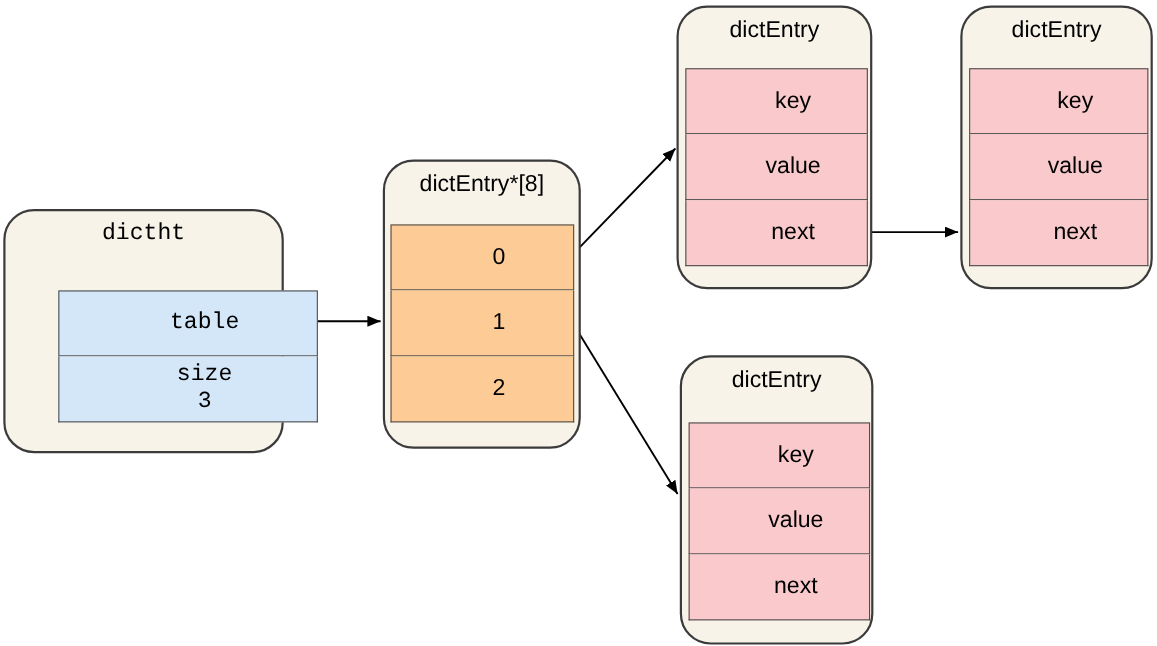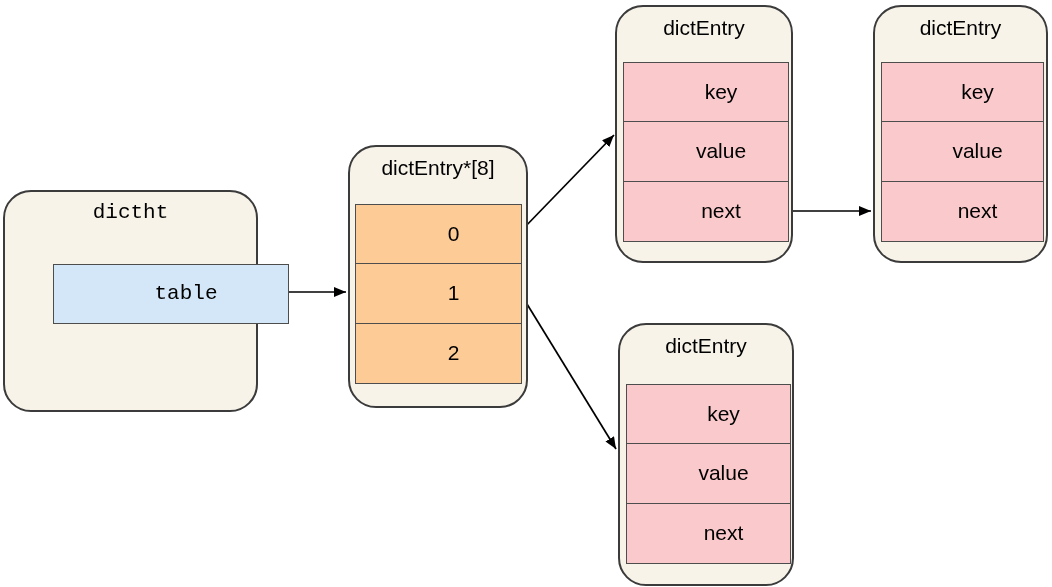--- a/index.html
+++ b/index.html
@@ -73,20 +73,24 @@
     <line x1="519" y1="291" x2="616" y2="449" stroke="#000000" stroke-width="1.7" marker-end="url(#arrowhead)"></line>
     <line x1="786" y1="211" x2="871" y2="211" stroke="#000000" stroke-width="1.7" marker-end="url(#arrowhead)"></line>
   </svg>
 
   <div class="node" style="left:3px; top:190px; width:255px; height:222px;font-family:Liberation Mono, monospace;">
     <div class="node-title">dictht</div>
     <div class="cells" style="left:12px; top:72px; width:236px;margin-left:36px;">
       <div class="cell blue">
         <span>table</span>
       </div>
+      <div class="cell blue">
+        <span>size</span>
+        <span>3</span>
+      </div>
     </div>
   </div>
 
   <div class="node" style="left:348px; top:145px; width:180px; height:263px;">
     <div class="node-title">dictEntry*[8]</div>
     <div class="cells" style="left:5px; top:57px; width:167px;">
       <div class="cell orange">
         <span>0</span>
       </div>
       <div class="cell orange">

